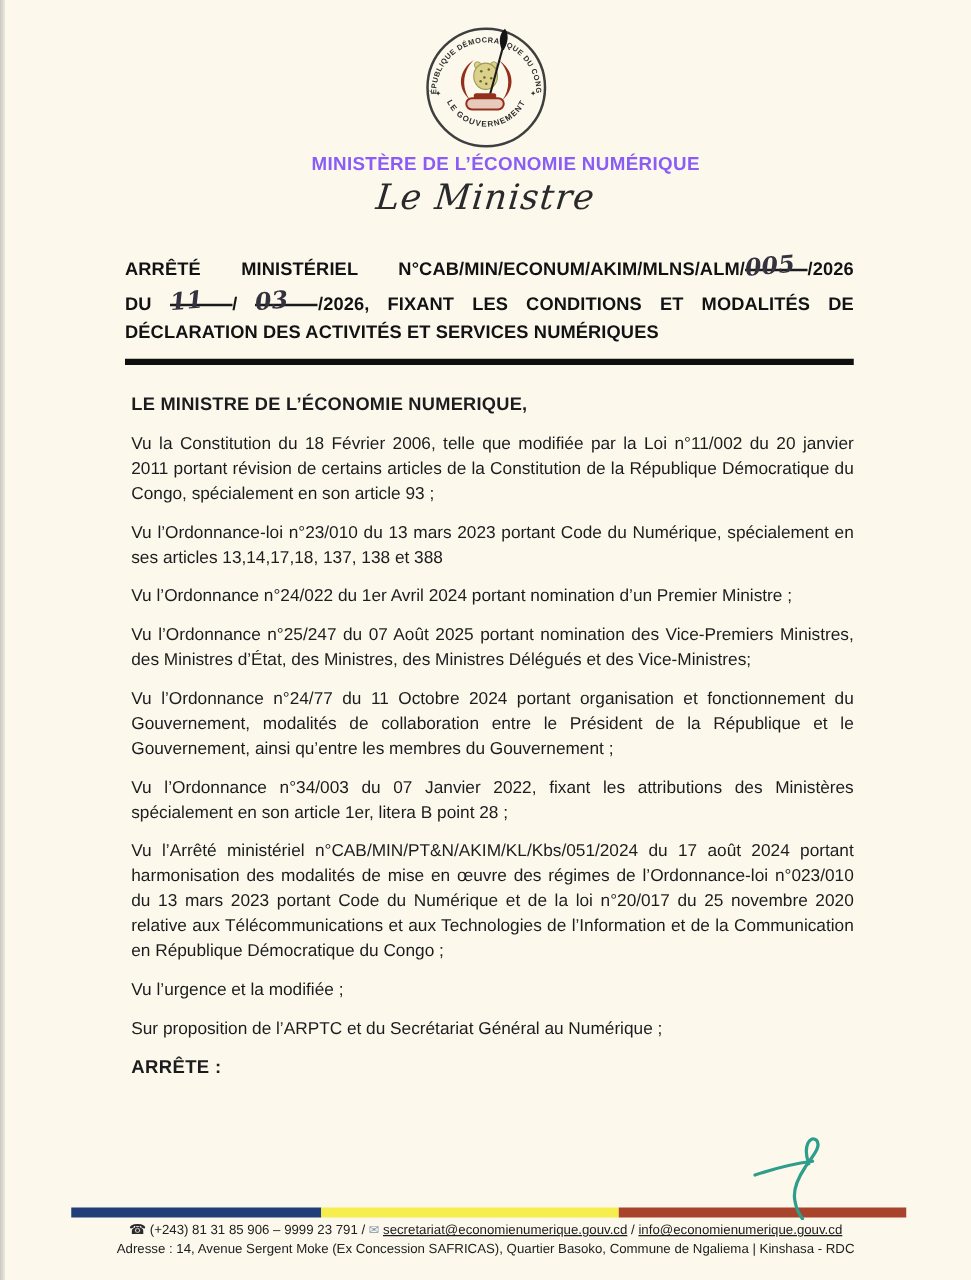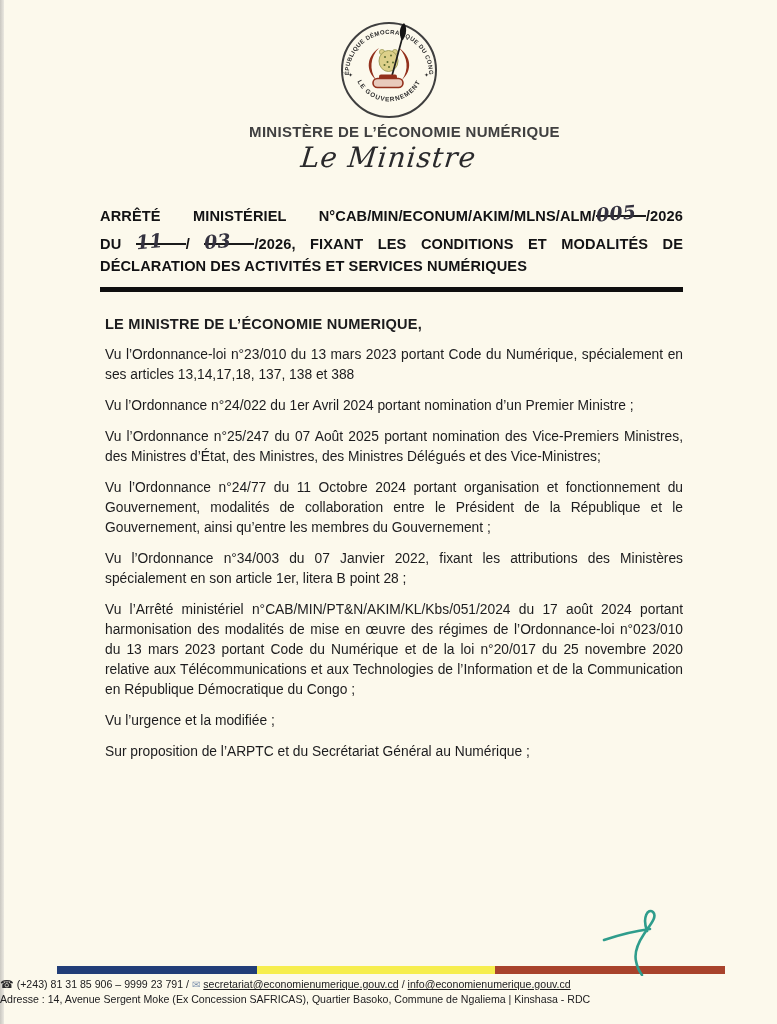--- a/index.html
+++ b/index.html
@@ -10,21 +10,21 @@
     color:#1c1c1e; overflow:hidden;
   }
   .page::before{ 
     content:""; position:absolute; left:0; top:0; bottom:0; width:4px;
     background:linear-gradient(90deg,#bdbbb6,#e6e4dd); opacity:.8;
   }
   
   .header{ text-align:center; padding-top:20px; }
   .seal{ display:block; margin:0 auto; }
   .ministry{
-    font-size:15px; font-weight:bold; letter-spacing:.3px; color:#404040;
+    font-size:15px; font-weight:bold; letter-spacing:.3px; color:#8b5cf6;
     margin-top:3px;
     margin-left:32px;
   }
   .minister-script{
     font-family:"DejaVu Serif", serif; font-style:italic;
     font-size:28px; color:#2a2a2c; margin-top:1px; letter-spacing:1px;
     transform:skewX(-6deg); display:inline-block;
   }
   
   .title-block{
@@ -57,21 +57,21 @@
   .paraph{ position:absolute; left:601px; top:906px; z-index:5; }
   
   .flagbar{
     position:absolute; left:57px; right:52px; top:966px; height:8px;
     display:flex; z-index:1;
   }
   .flag-blue{ width:30%; }
   .flag-yellow{ width:35.5%; }
   .flag-red{ width:34.5%; }
   .footer{
-    position:absolute; left:0; right:0; top:977px; text-align:left;
+    position:absolute; left:0; right:0; top:977px; text-align:center;
     font-size:10.6px; line-height:14px; color:#202022; z-index:2;
   }
   .footer .mail{ text-decoration:underline; color:#1b1b1d; }
   .glyph-phone{ font-size:11px; color:#2a2a2c; }
   .glyph-mail{ font-size:10px; color:#7d92ae; }
 </style>
 </head>
 <body>
 
 <div class="page">
@@ -119,28 +119,30 @@
   </div>
 
   <div class="title-block">
     <span class="tline"><span>ARRÊTÉ MINISTÉRIEL N°CAB/MIN/ECONUM/AKIM/MLNS/ALM/</span><span class="blank"><span class="hw">005</span></span><span>/2026</span></span>
     <span class="tline"><span>DU</span> <span class="blank"><span class="hw">11</span></span><span>/</span> <span class="blank"><span class="hw">03</span></span><span>/2026, FIXANT LES CONDITIONS ET MODALITÉS DE</span></span>
     <span class="tline last">DÉCLARATION DES ACTIVITÉS ET SERVICES NUMÉRIQUES</span>
   </div>
 
   <div class="body-text">
     <p class="salutation">LE MINISTRE DE L’ÉCONOMIE NUMERIQUE,</p>
+    <p>Vu la Constitution du 18 Février 2006, telle que modifiée par la Loi n°11/002 du 20 janvier 2011 portant révision de certains articles de la Constitution de la République Démocratique du Congo, spécialement en son article 93 ;</p>
     <p>Vu l’Ordonnance-loi n°23/010 du 13 mars 2023 portant Code du Numérique, spécialement en ses articles 13,14,17,18, 137, 138 et 388</p>
     <p>Vu l’Ordonnance n°24/022 du 1er Avril 2024 portant nomination d’un Premier Ministre ;</p>
     <p>Vu l’Ordonnance n°25/247 du 07 Août 2025 portant nomination des Vice-Premiers Ministres, des Ministres d’État, des Ministres, des Ministres Délégués et des Vice-Ministres;</p>
     <p>Vu l’Ordonnance n°24/77 du 11 Octobre 2024 portant organisation et fonctionnement du Gouvernement, modalités de collaboration entre le Président de la République et le Gouvernement, ainsi qu’entre les membres du Gouvernement ;</p>
     <p>Vu l’Ordonnance n°34/003 du 07 Janvier 2022, fixant les attributions des Ministères spécialement en son article 1er, litera B point 28 ;</p>
     <p>Vu l’Arrêté ministériel n°CAB/MIN/PT&amp;N/AKIM/KL/Kbs/051/2024 du 17 août 2024 portant harmonisation des modalités de mise en œuvre des régimes de l’Ordonnance-loi n°023/010 du 13 mars 2023 portant Code du Numérique et de la loi n°20/017 du 25 novembre 2020 relative aux Télécommunications et aux Technologies de l’Information et de la Communication en République Démocratique du Congo ;</p>
     <p>Vu l’urgence et la modifiée ;</p>
     <p>Sur proposition de l’ARPTC et du Secrétariat Général au Numérique ;</p>
+    <p class="arrete">ARRÊTE :</p>
   </div>
 
   <svg class="paraph" width="64" height="70" viewBox="0 0 64 70">
     <path d="M3 34 C 18 29 33 25 49 23" fill="none" stroke="#2f9d8c" stroke-width="2.6" stroke-linecap="round"></path>
     <path d="M46 25 C 41 11 47 2 52 6 C 57 11 48 20 43 28 C 37 37 33 46 35 55 C 36 61 38 65 41 69" fill="none" stroke="#2f9d8c" stroke-width="2.6" stroke-linecap="round"></path>
   </svg>
 
   <div class="flagbar">
     <div class="flag-blue" style="background:#223e78"></div>
     <div class="flag-yellow" style="background:#f6ee4e"></div>

